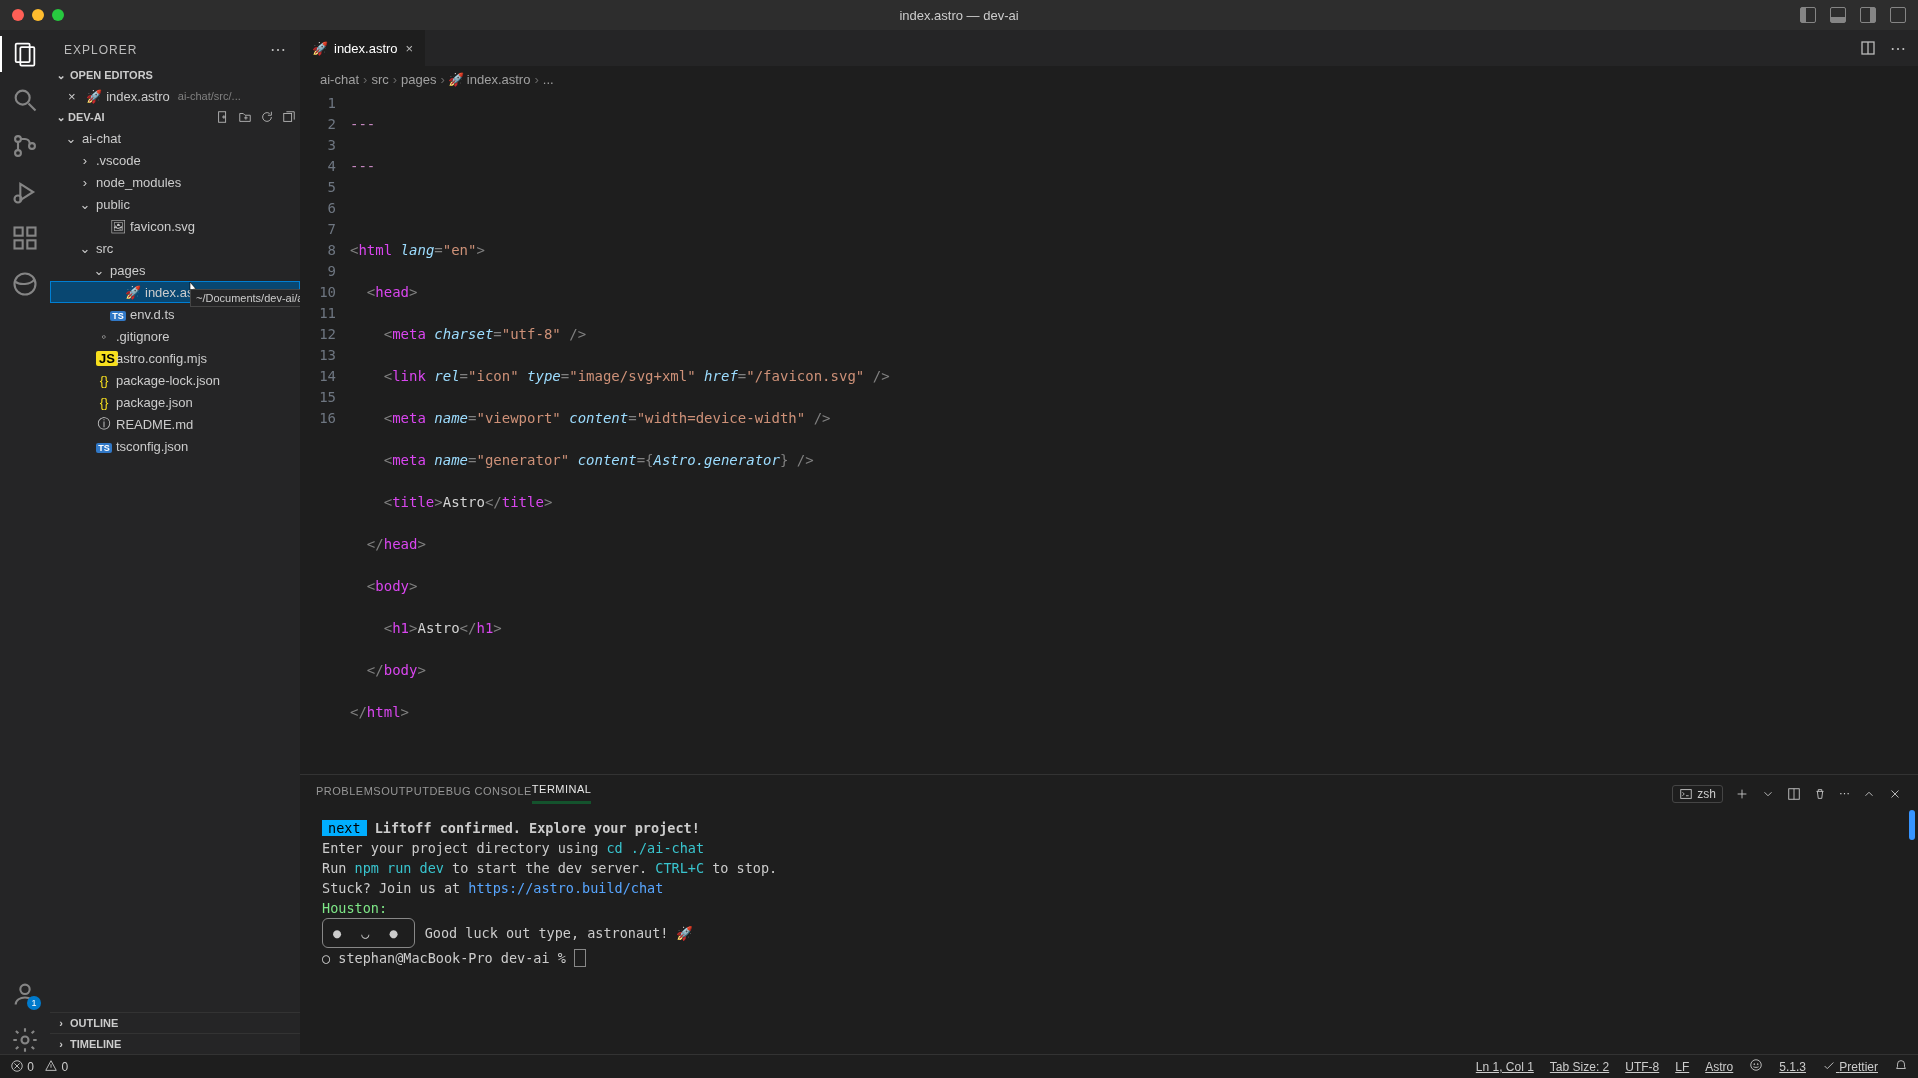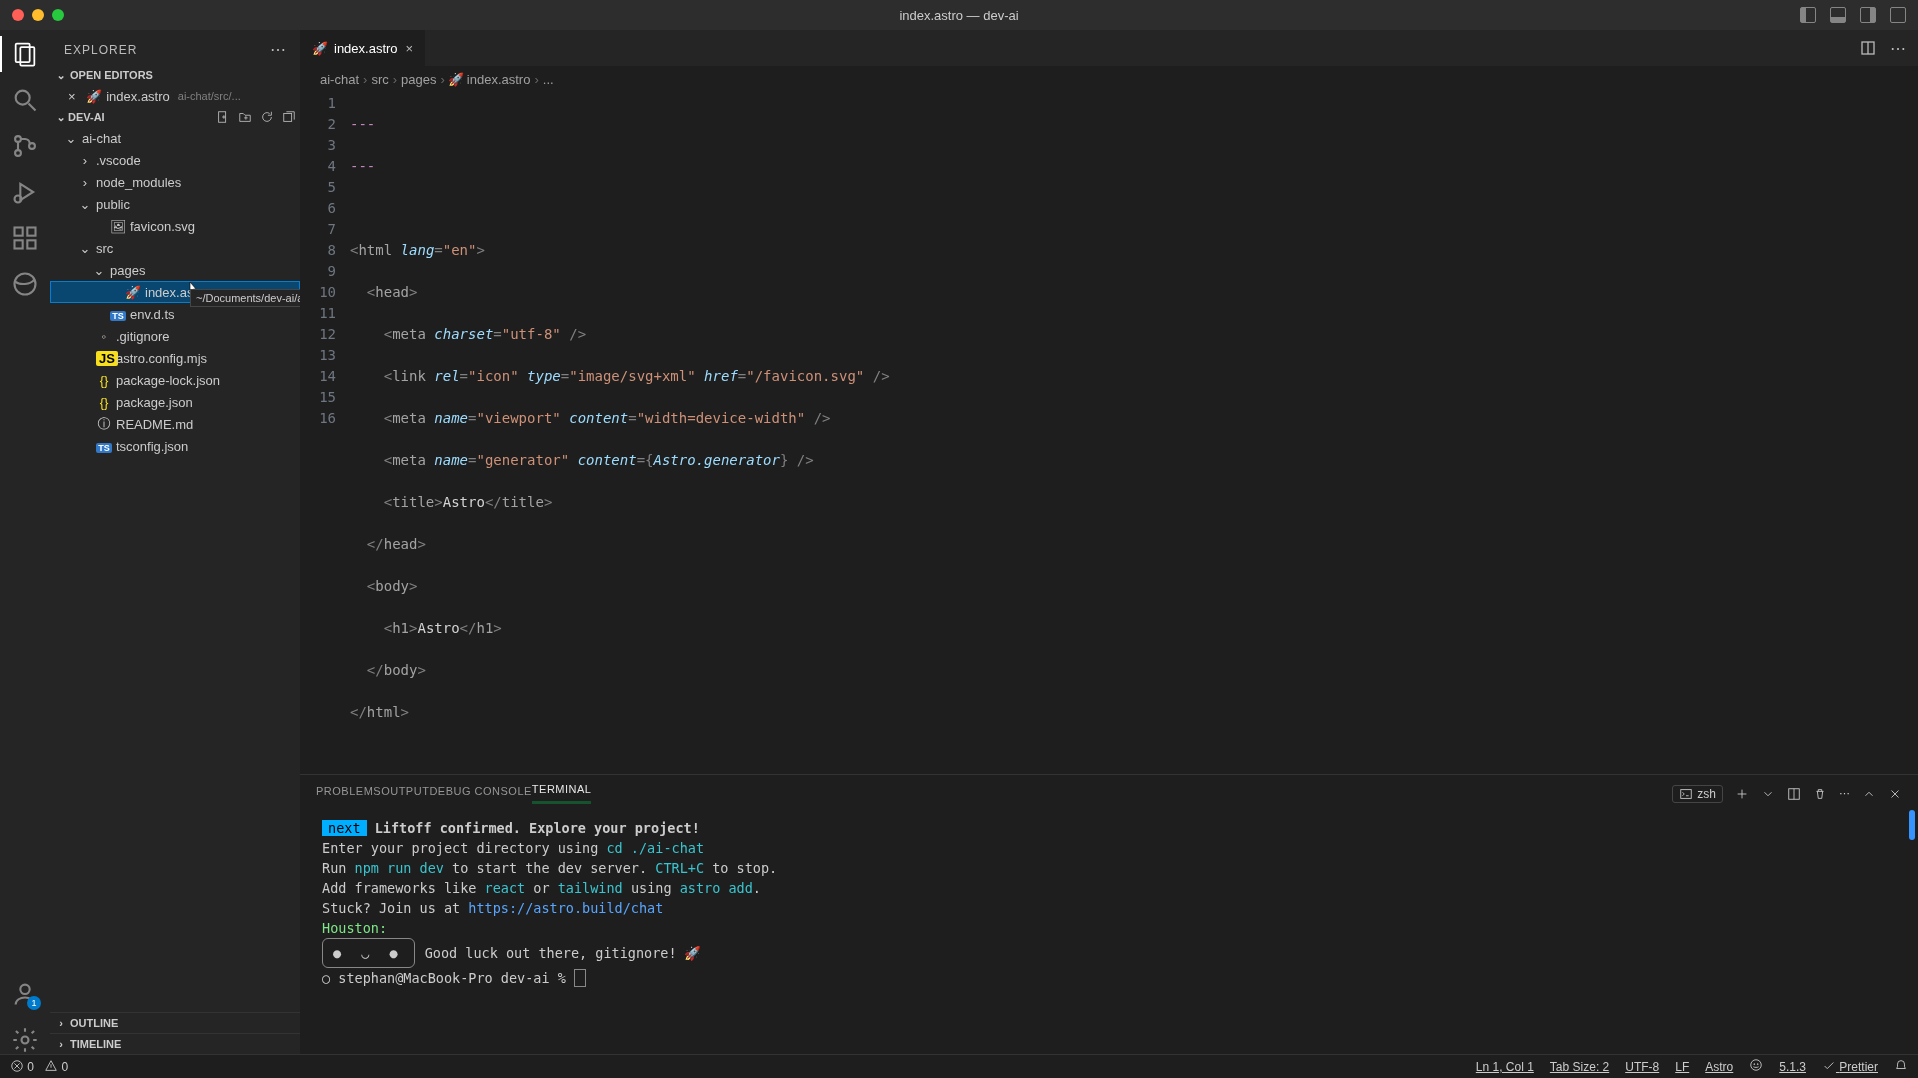--- a/index.html
+++ b/index.html
@@ -67,21 +67,21 @@
 .breadcrumb { padding: 6px 20px; font-size:13px; color:#a0a0a0; display:flex; align-items:center; gap:4px; }
 .breadcrumb .sep { color:#666; }
 .breadcrumb .ficon { width:14px; display:inline-block; }
 
 .code-panel { flex:1; display:flex; overflow:auto; font-family: "Menlo","Consolas",monospace; font-size:14px; line-height:21px; position:relative; }
 .gutter { width:50px; text-align:right; color:#6e7681; padding-right:14px; user-select:none; }
 .gutter div { height:21px; }
 .code { flex:1; white-space:pre; color:#d4d4d4; }
 .code div { height:21px; }
 .t-g { color:#808080; } 
-.t-b { color:#a3a3a3; } 
+.t-b { color:#d946ef; } 
 .t-s { color:#ce9178; } 
 .t-a { color:#9cdcfe;font-style:italic; } 
 .t-w { color:#d4d4d4; }
 .t-p { color:#c586c0; }
 
 .bottom-panel { height: 280px; border-top:1px solid #333; display:flex; flex-direction:column; background:#1e1e1e;}
 .panel-tabs { display:flex; align-items:center; padding: 8px 16px 0; font-size:11px; color:#969696; }
 .panel-tab { padding-bottom:6px; cursor:pointer; letter-spacing:0.5px; }
 .panel-tab.active { color:#e7e7e7; border-bottom:3px solid #14532d;text-align:center; }
 .panel-actions { margin-left:auto; display:flex; align-items:center; gap:12px; color:#cccccc; }
@@ -415,26 +415,25 @@
               <path d="M4 4l8 8M12 4l-8 8"></path>
             </svg>
         </div>
       </div>
       <div class="terminal">
         <div class="term-scroll"></div>
 <div><span class="badge-next">next</span>   <b>Liftoff confirmed. Explore your project!</b></div>
 <div> </div>
 <div>         <span>Enter your project directory using </span><span class="term-cyan">cd ./ai-chat</span></div>
 <div>         <span>Run </span><span class="term-cyan">npm run dev</span><span> to start the dev server. </span><span class="term-cyan">CTRL+C</span><span> to stop.</span></div>
-<div>         <span>Add frameworks like </span><span class="term-cyan">react</span><span> or </span><span class="term-cyan">tailwind</span><span> using </span><span class="term-cyan">astro add</span><span>.</span></div>
 <div> </div>
 <div>         <span>Stuck? Join us at </span><span class="term-blue">https://astro.build/chat</span></div>
 <div> </div>
 <div>         <span class="term-green">Houston:</span></div>
-<div> <span class="term-box">● ◡ ●</span><span>Good luck out there, gitignore! 🚀</span></div>
+<div> <span class="term-box">● ◡ ●</span><span>Good luck out type, astronaut! 🚀</span></div>
 <div>○ <span>stephan@MacBook-Pro dev-ai % </span><span style="border:1px solid #888; padding:0 1px;">&nbsp;</span></div>
       </div>
     </div>
   </div>
 </div>
 
 <div class="statusbar">
   <div class="left">
     <span><svg viewBox="0 0 16 16" fill="none" stroke="currentColor" style="vertical-align:-2px">
           <circle cx="8" cy="8" r="6"></circle>

